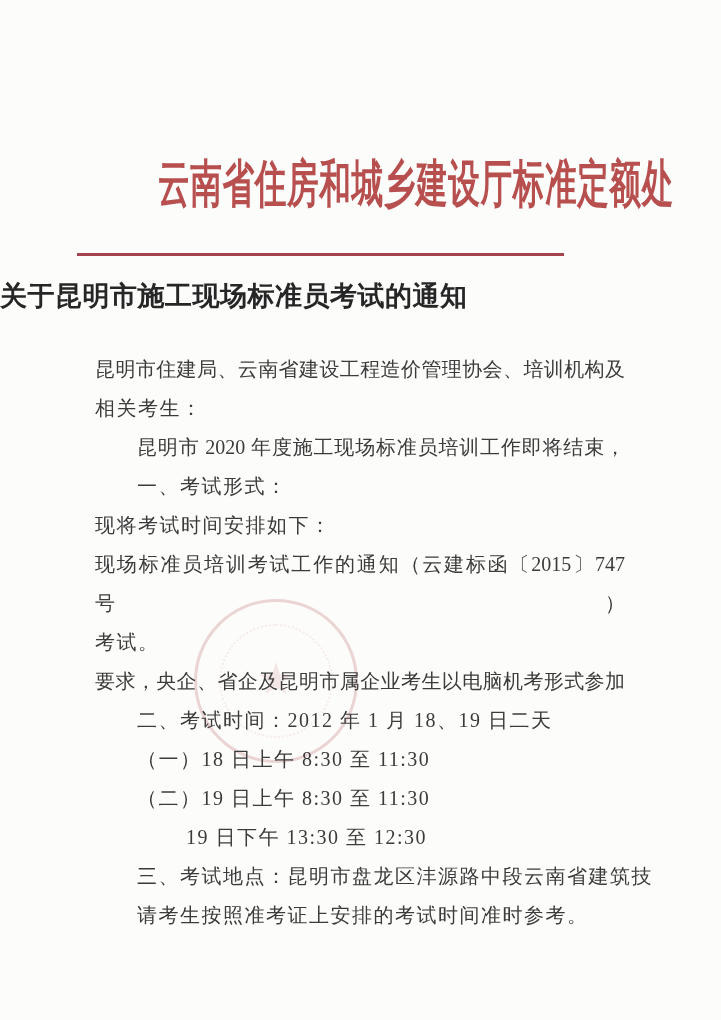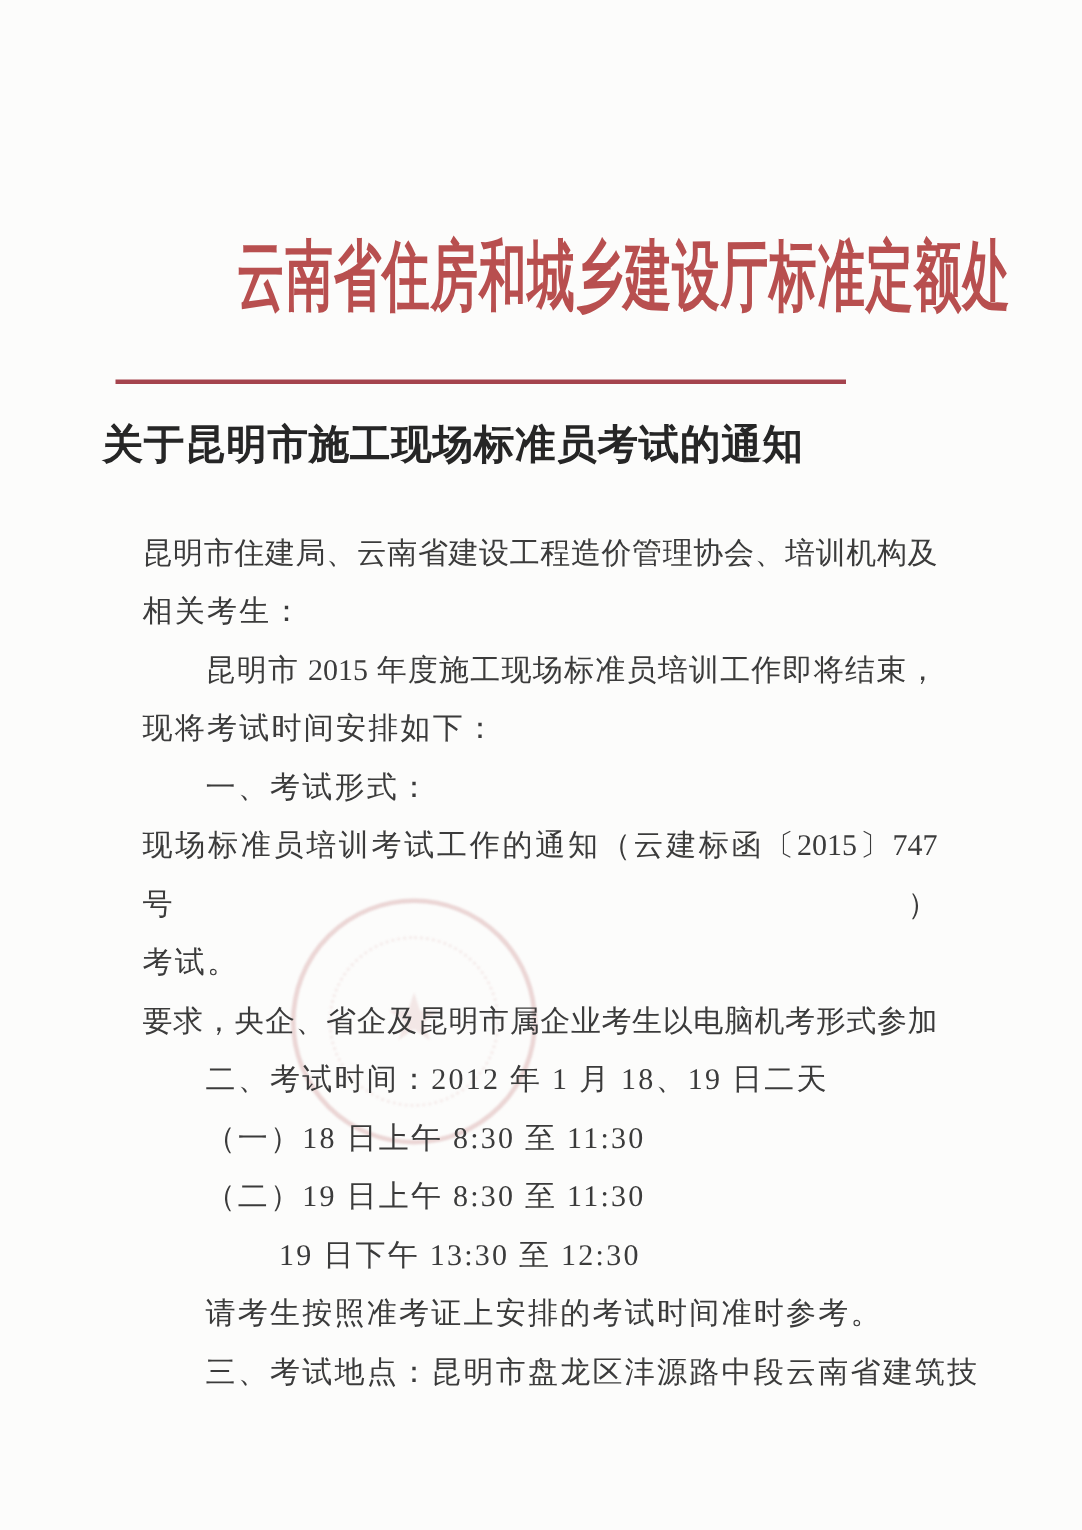--- a/index.html
+++ b/index.html
@@ -33,21 +33,21 @@
   .red-rule {
     position: absolute;
     top: 253px; left: 77px;
     width: 487px; height: 3px;
     background: var(--rule-red, #a5444e);
   }
   
   .doc-title {
     position: absolute;
     top: 278px; left: 0; width: 604px;
-    text-align: center;
+    text-align: left;
     font-size: 27px;
     font-weight: bold;
     color: var(--title-ink, #262626);
     letter-spacing: 0.5px;
     white-space: nowrap;
   }
   
   .doc-body {
     position: absolute;
     top: 350px; left: 95px; width: 530px;
@@ -105,27 +105,27 @@
   <div class="doc-title">关于昆明市施工现场标准员考试的通知</div>
 
   <div class="seal">
     <span class="star">★</span>
     <span class="inner-arc"></span>
   </div>
 
   <div class="doc-body">
     <div class="line fill">昆明市住建局、云南省建设工程造价管理协会、培训机构及</div>
     <div class="line">相关考生：</div>
-    <div class="line fill ind2">昆明市 2015 年度施工现场标准员培训工作即将结束，</div>
+    <div class="line fill ind2">昆明市 2020 年度施工现场标准员培训工作即将结束，</div>
+    <div class="line ind2">一、考试形式：</div>
     <div class="line">现将考试时间安排如下：</div>
-    <div class="line ind2">一、考试形式：</div>
     <div class="line fill">现场标准员培训考试工作的通知（云建标函〔2015〕747 号）</div>
     <div class="line">考试。</div>
     <div class="line fill">要求，央企、省企及昆明市属企业考生以电脑机考形式参加</div>
     <div class="line ind2">二、考试时间：2012 年 1 月 18、19 日二天</div>
     <div class="line ind2">（一）18 日上午 8:30 至 11:30</div>
     <div class="line ind2">（二）19 日上午 8:30 至 11:30</div>
     <div class="line ind4">19 日下午 13:30 至 12:30</div>
+    <div class="line ind2">三、考试地点：昆明市盘龙区沣源路中段云南省建筑技</div>
     <div class="line ind2">请考生按照准考证上安排的考试时间准时参考。</div>
-    <div class="line ind2">三、考试地点：昆明市盘龙区沣源路中段云南省建筑技</div>
   </div>
 
 </div>
 
 </body></html>

